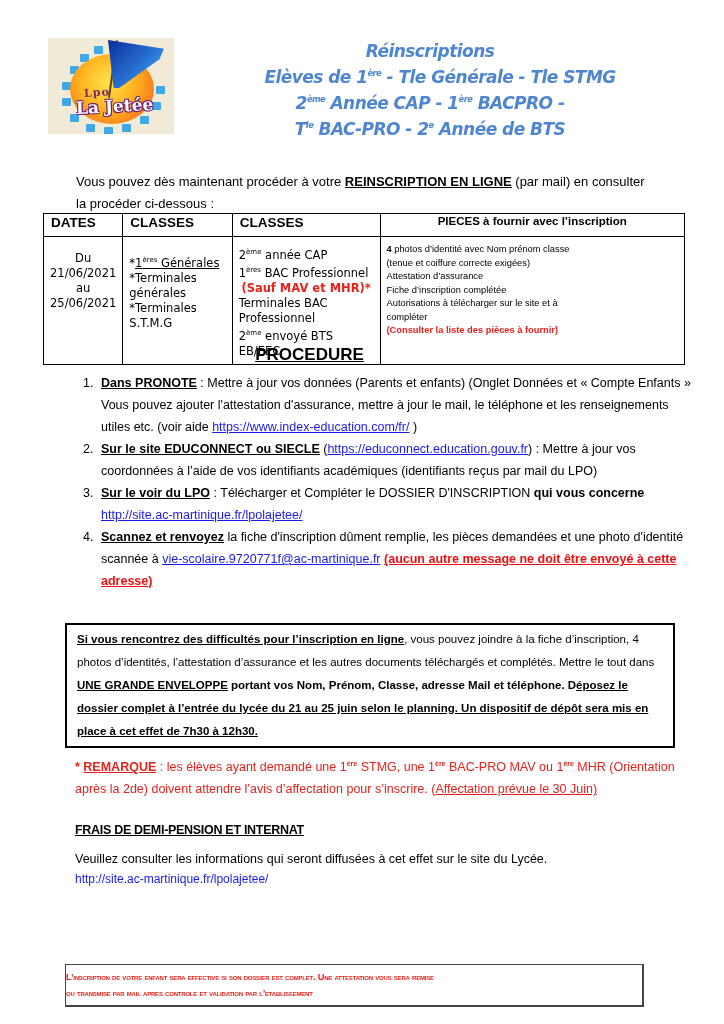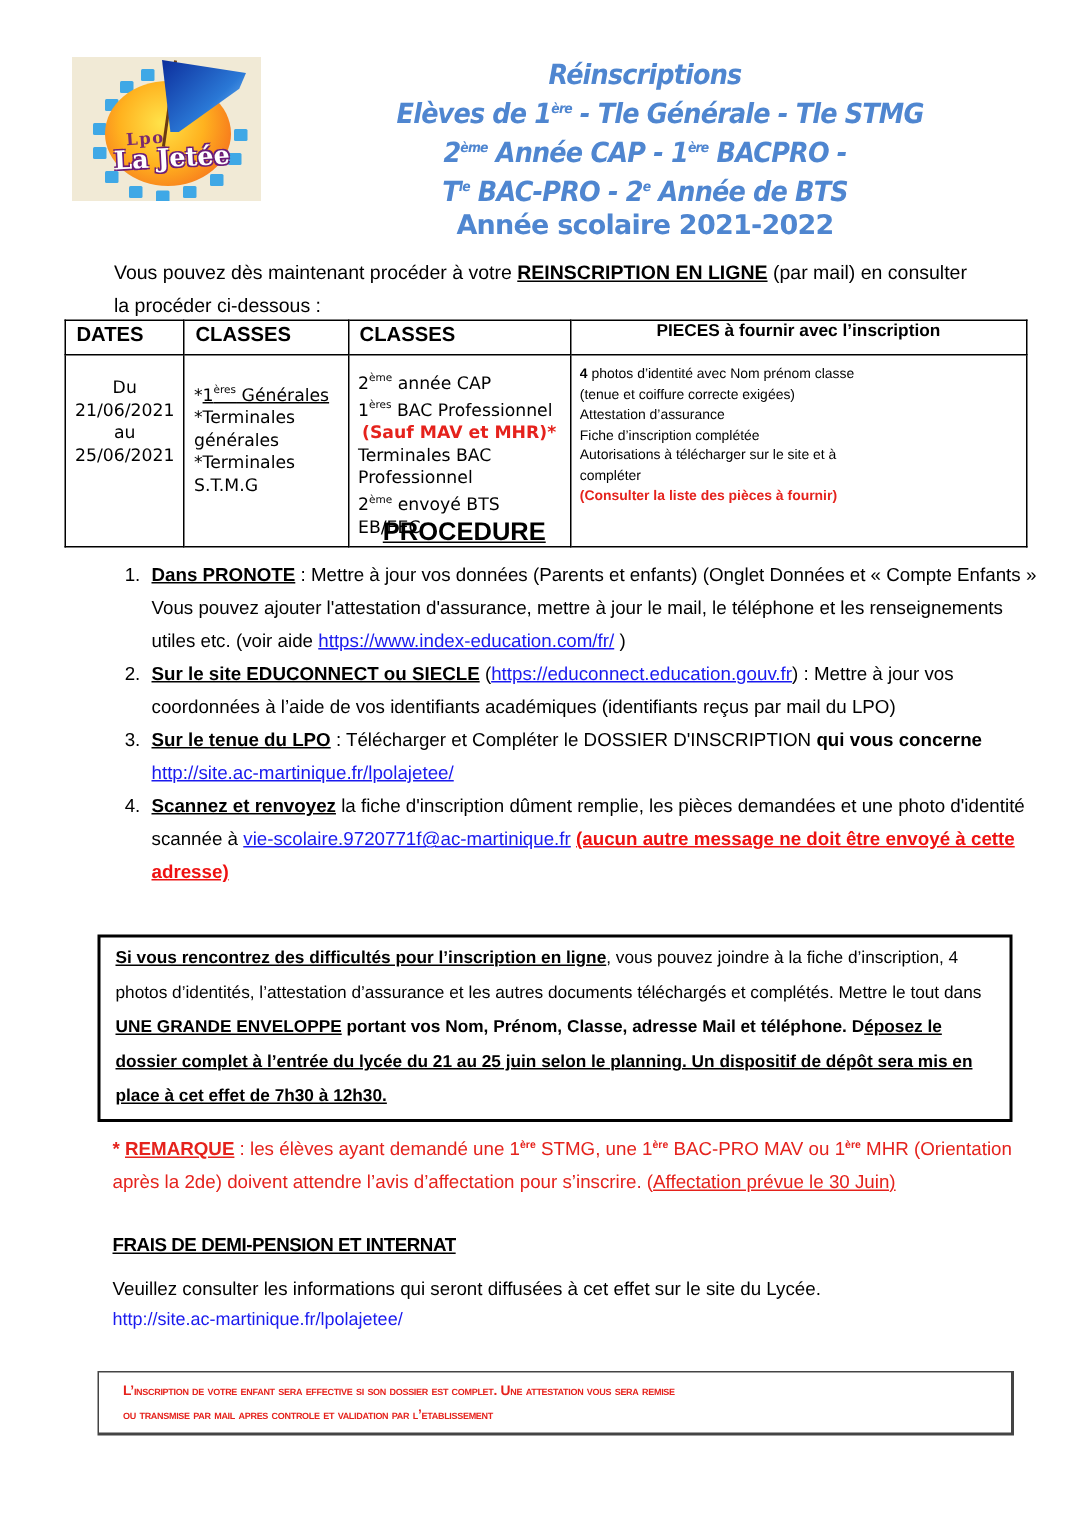--- a/index.html
+++ b/index.html
@@ -52,21 +52,21 @@
   .box { left:65px; top:623px; width:588px; padding:3px 8px 3px 10px; border:2.5px solid #000; font-size:11.5px; line-height:23px; }
   .box .bu { font-weight:bold; text-decoration:underline; }
   .box .b { font-weight:bold; }
 
   .remark { left:75px; top:753px; width:600px; color:#e5221c; font-size:12.5px; line-height:22px; }
   .remark sup { font-size:7px; vertical-align:5px; font-weight:bold; }
   .frais { left:75px; top:823px; font-size:12.5px; font-weight:bold; text-decoration:underline; letter-spacing:-0.3px; }
   .consult { left:75px; top:848px; font-size:12.5px; line-height:22px; }
   .site2 { left:75px; top:872px; font-size:12px; color:#1a1aee; }
 
-  .notice { left:65px; top:914px; width:576px; padding:4px 16px; border:1.3px solid #444; border-right-width:2px; border-bottom-width:2px;
+  .notice { left:65px; top:964px; width:576px; padding:4px 0; border:1.3px solid #444; border-right-width:2px; border-bottom-width:2px;
     color:#e5221c; font-weight:bold; font-size:9.2px; line-height:16px; font-variant:small-caps; letter-spacing:-0.2px; }
 </style>
 </head>
 <body>
 
 <div class="abs logo">
   <span class="sq" style="left:22px;top:28px;"></span>
   <span class="sq" style="left:32px;top:16px;"></span>
   <span class="sq" style="left:46px;top:8px;"></span>
   <span class="sq" style="left:14px;top:44px;"></span>
@@ -83,21 +83,20 @@
   <div class="sail"></div>
   <div class="lpo">Lpo</div>
   <div class="lajetee">La Jetée</div>
 </div>
 
 <div class="abs title">
   <div class="t">Réinscriptions</div>
   <div class="t"><span>Elèves de 1</span><sup>ère</sup><span> - Tle Générale - Tle STMG</span></div>
   <div class="t"><span>2</span><sup>ème</sup><span> Année CAP  - 1</span><sup>ère</sup><span> BACPRO -</span></div>
   <div class="t"><span>T</span><sup>le</sup><span> BAC-PRO  - 2</span><sup>e</sup><span> Année de BTS</span></div>
-  <div class="year">Année scolaire 2021-2022</div>
 </div>
 
 <div class="abs intro">
   <span>Vous pouvez dès maintenant procéder à votre </span><span class="u">REINSCRIPTION EN LIGNE</span><span> (par mail) en consulter</span><br>
   <span>la procéder ci-dessous :</span>
 </div>
 
 <table class="main">
   <colgroup>
       <col style="width:74px">
@@ -147,21 +146,21 @@
 <div class="abs proc-title">PROCEDURE</div>
 
 <ol class="steps">
   <li>
     <span class="bu">Dans PRONOTE</span><span> : Mettre à jour vos données (Parents et enfants) (Onglet Données et « Compte Enfants » Vous pouvez ajouter l'attestation d'assurance, mettre à jour le mail, le téléphone et les renseignements utiles etc. (voir aide </span><a class="lnk">https://www.index-education.com/fr/</a><span> )</span>
   </li>
   <li>
     <span class="bu">Sur le site EDUCONNECT ou SIECLE</span><span> (</span><a class="lnk">https://educonnect.education.gouv.fr</a><span>) : Mettre à jour vos coordonnées à l’aide de vos identifiants académiques (identifiants reçus par mail du LPO)</span>
   </li>
   <li>
-    <span class="bu">Sur le tenue du LPO</span><span> : Télécharger et Compléter le DOSSIER D'INSCRIPTION </span><span class="b">qui vous concerne</span> <a class="lnk">http://site.ac-martinique.fr/lpolajetee/</a>
+    <span class="bu">Sur le voir du LPO</span><span> : Télécharger et Compléter le DOSSIER D'INSCRIPTION </span><span class="b">qui vous concerne</span> <a class="lnk">http://site.ac-martinique.fr/lpolajetee/</a>
   </li>
   <li>
     <span class="bu">Scannez et renvoyez</span><span> la fiche d'inscription dûment remplie, les pièces demandées et une photo d'identité scannée à </span><a class="lnk">vie-scolaire.9720771f@ac-martinique.fr</a> <span class="redbu">(aucun autre message ne doit être envoyé à cette adresse)</span>
   </li>
 </ol>
 
 <div class="abs box">
   <span class="bu">Si vous rencontrez des difficultés pour l’inscription en ligne</span><span>, vous pouvez joindre à la fiche d’inscription, 4 photos d’identités, l’attestation d’assurance et les autres documents téléchargés et complétés. Mettre le tout dans </span><span class="bu">UNE GRANDE ENVELOPPE</span><span class="b"> portant vos Nom, Prénom, Classe, adresse Mail et téléphone. D</span><span class="b" style="text-decoration:underline">éposez le dossier complet à l’entrée du lycée du 21 au 25 juin selon le planning. Un dispositif de dépôt sera mis en place à cet effet de 7h30 à 12h30.</span>
 </div>
 

